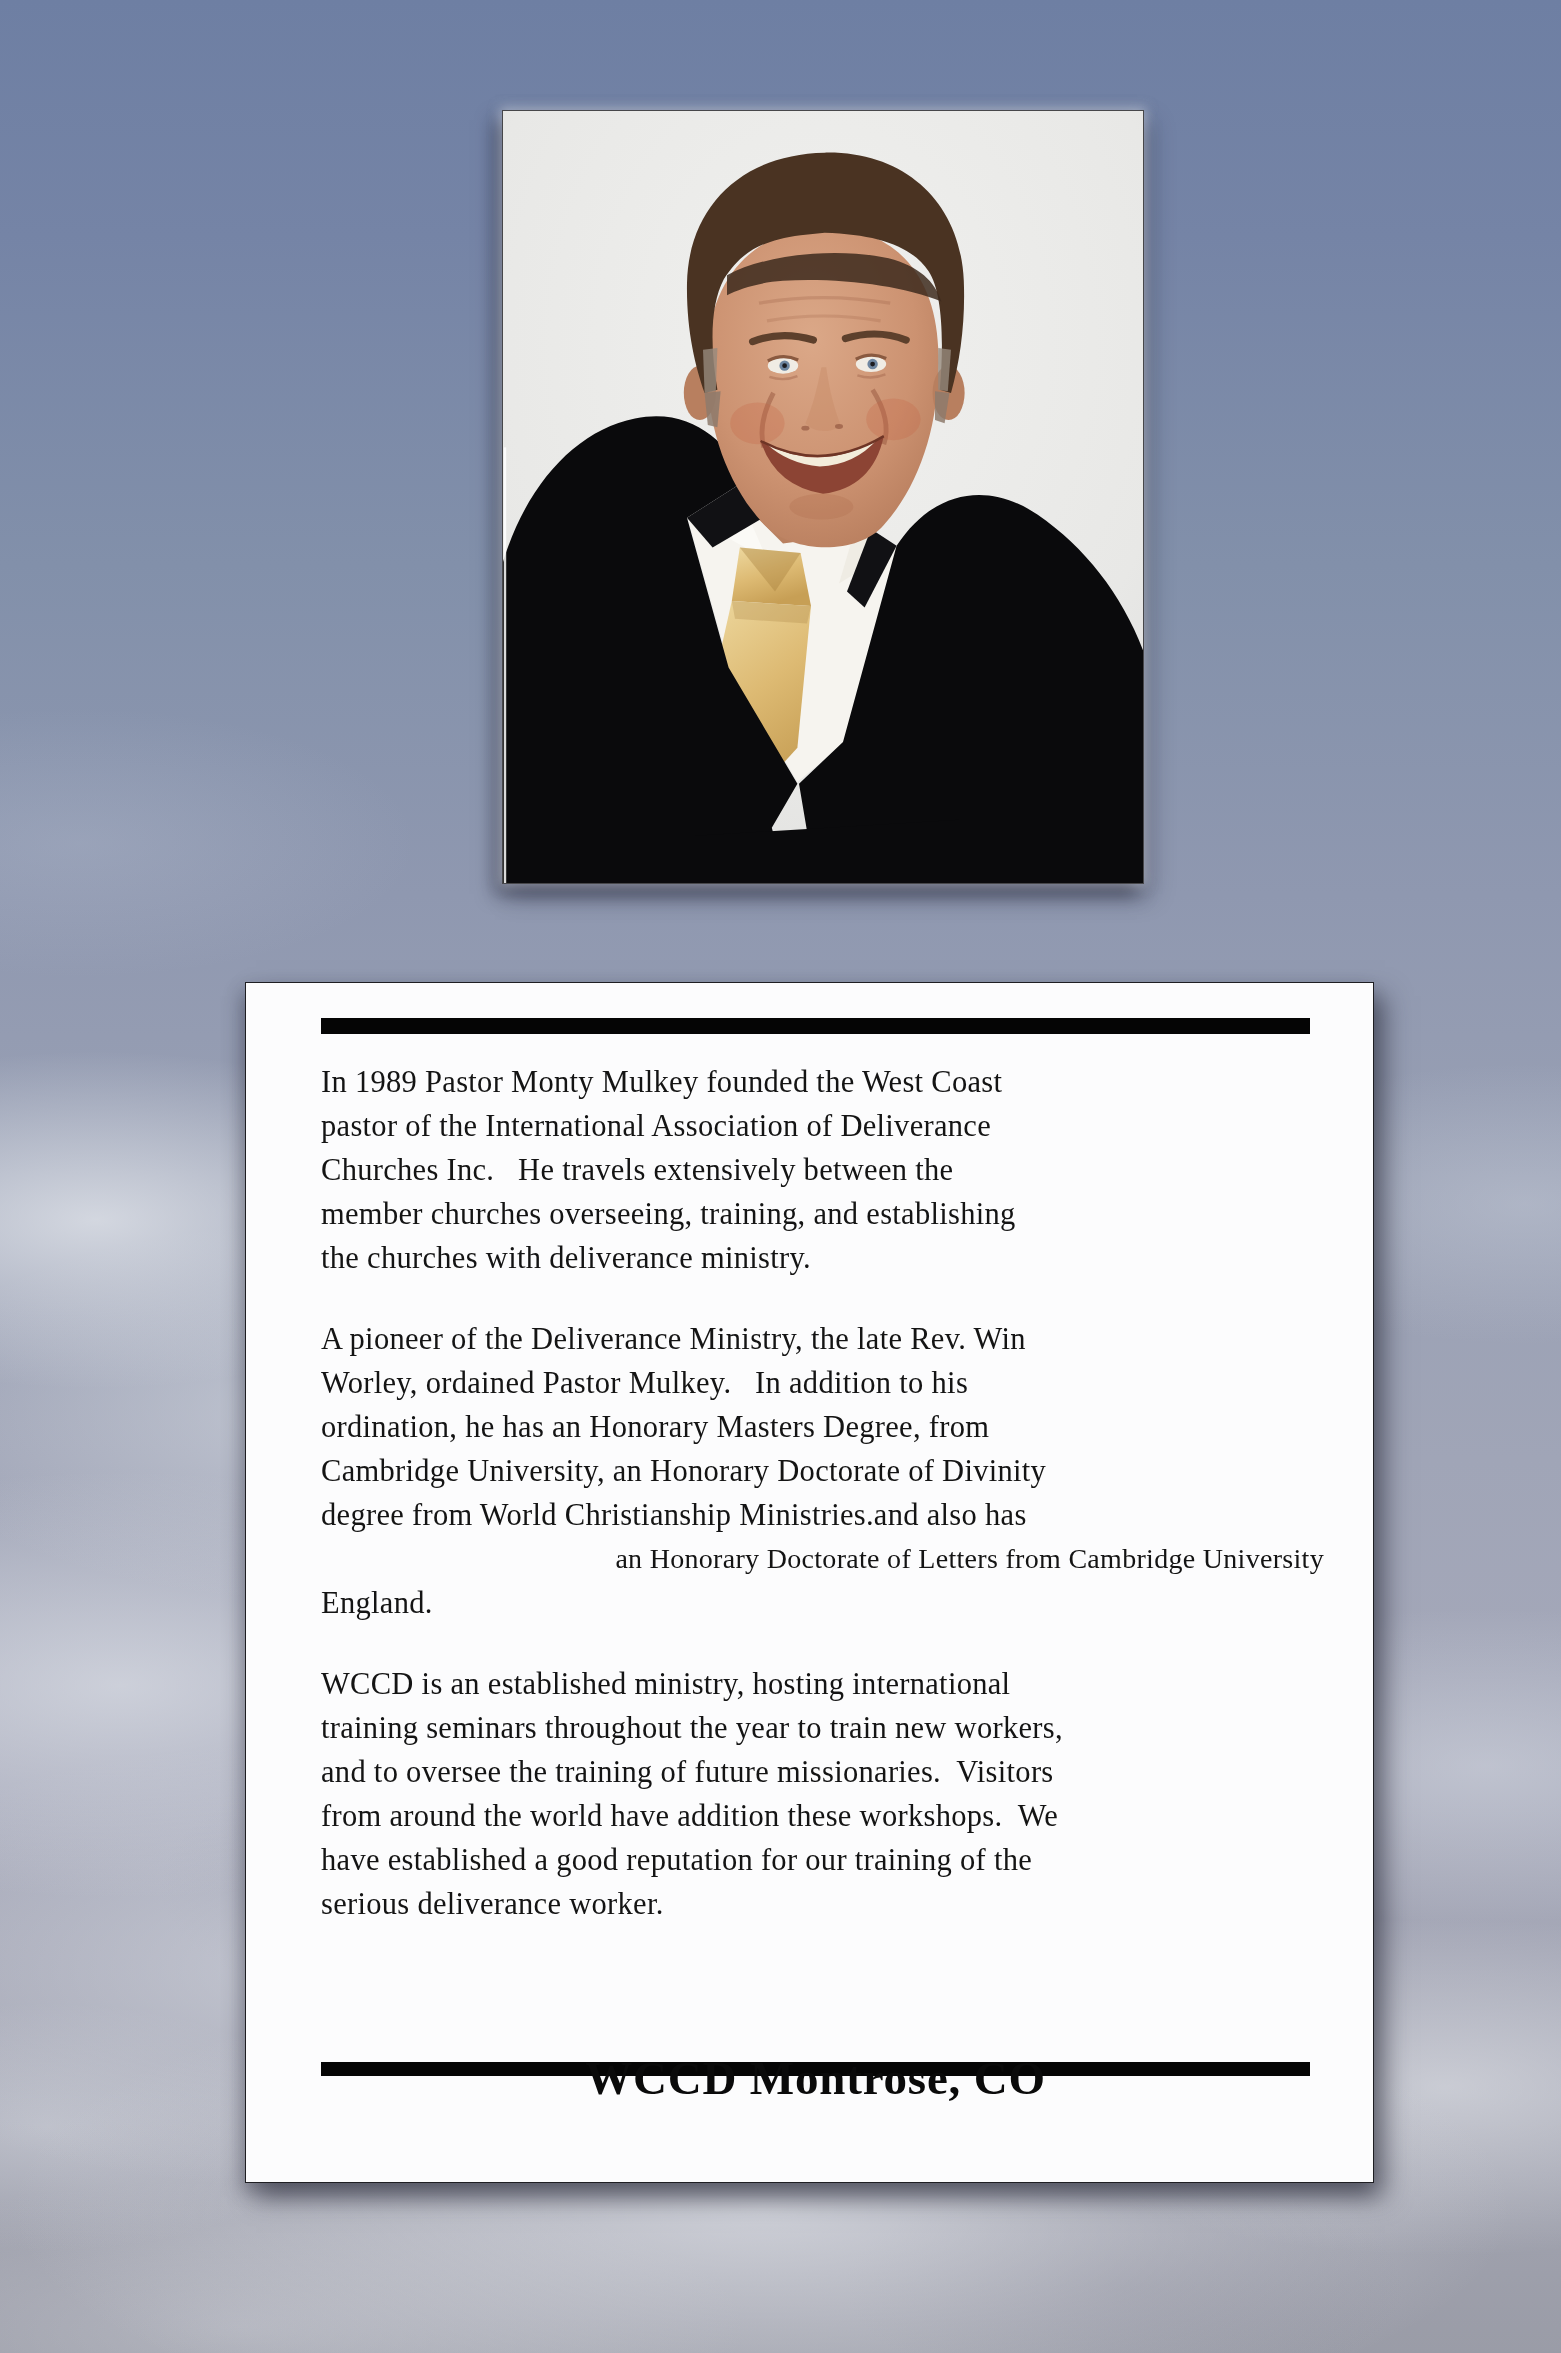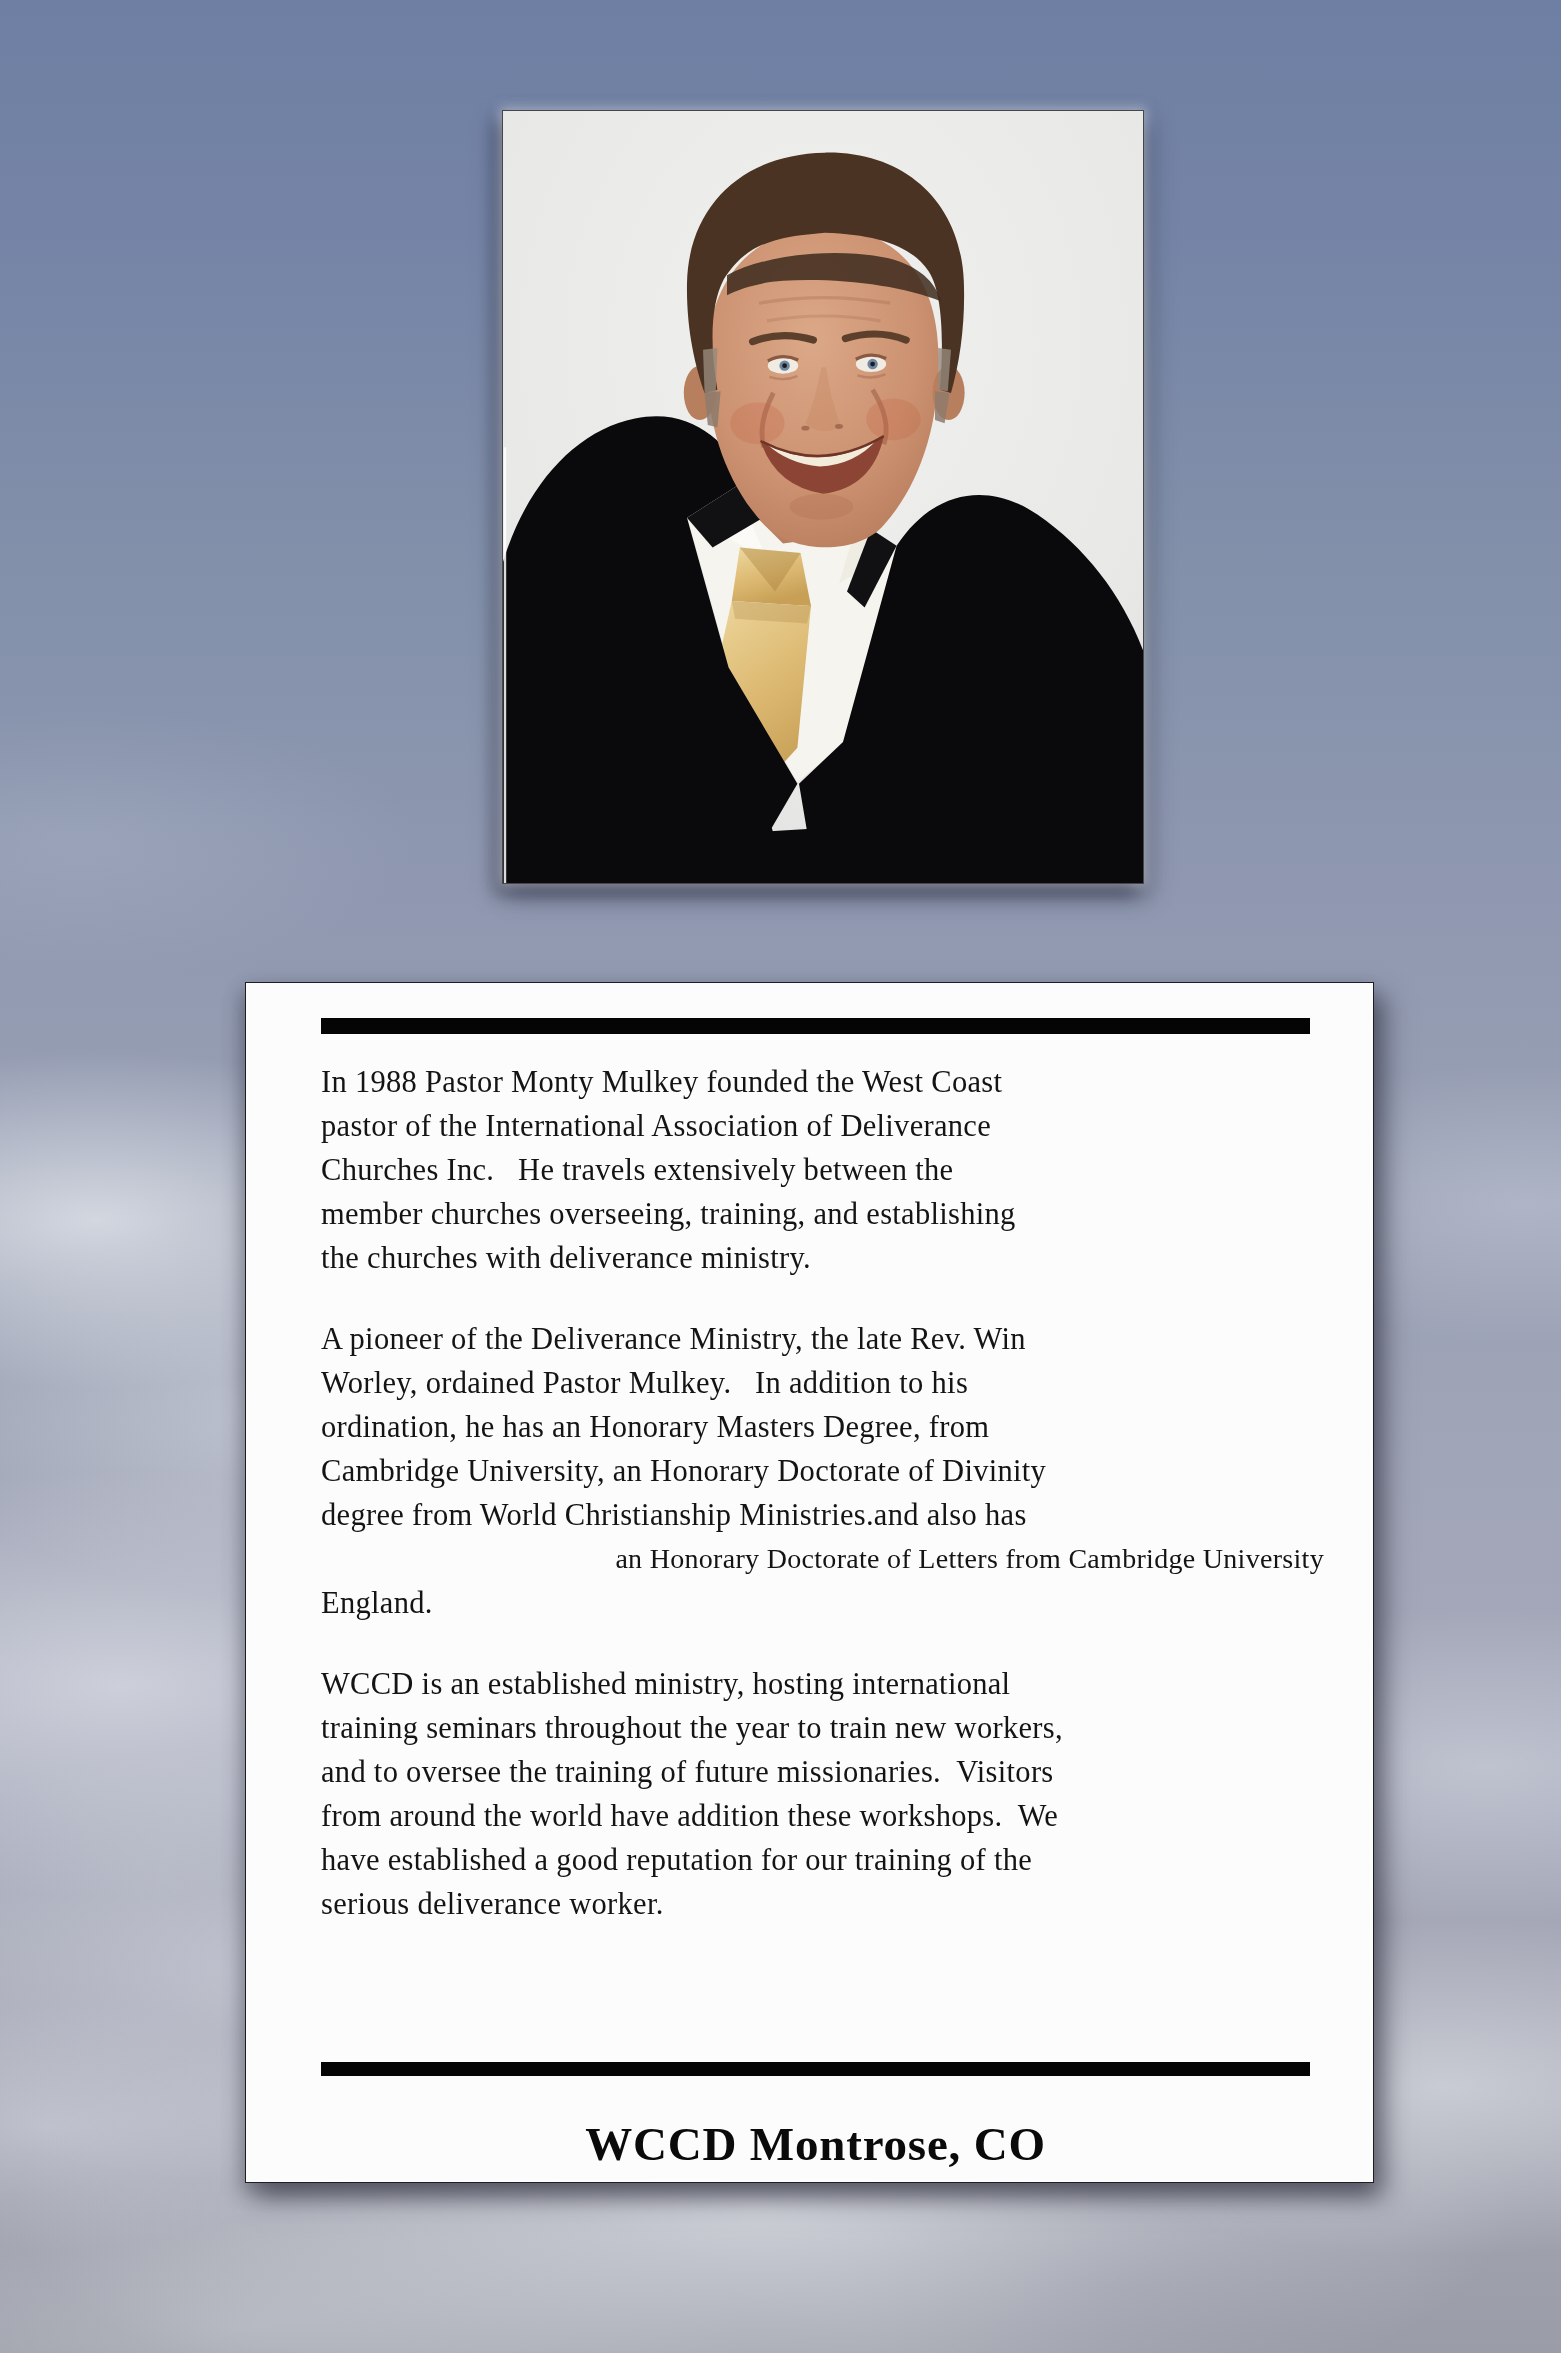--- a/index.html
+++ b/index.html
@@ -52,21 +52,21 @@
   .text-block{
     position:absolute;left:75px;top:77px;width:1003px;color:#141414;
   }
   .para{margin:0 0 37px 0;padding:0;}
   .line{
     display:block;white-space:pre;
     font-size:30.5px;line-height:44px;letter-spacing:0.3px;
   }
   .line.small{font-size:28px;text-align:right;}
   .card-title{
-    position:absolute;left:75px;top:1136px;width:989px;
+    position:absolute;left:75px;top:1070px;width:989px;
     text-align:center;font-size:47px;font-weight:700;color:#0a0a0a;
     letter-spacing:0.8px;line-height:51px;
   }
 </style>
 </head>
 <body>
 
 <div class="stage">
   <div class="sky"></div>
 
@@ -154,21 +154,21 @@
 
       <rect x="1" y="420" width="3" height="544" fill="#ffffff" opacity="0.85"></rect>
     </svg>
   </div>
 
   <div class="card">
     <div class="bar bar-top"></div>
 
     <div class="text-block">
       <p class="para">
-        <span class="line">In 1988 Pastor Monty Mulkey founded the West Coast</span>
+        <span class="line">In 1989 Pastor Monty Mulkey founded the West Coast</span>
         <span class="line">pastor of the International Association of Deliverance</span>
         <span class="line">Churches Inc.   He travels extensively between the</span>
         <span class="line">member churches overseeing, training, and establishing</span>
         <span class="line">the churches with deliverance ministry.</span>
       </p>
       <p class="para">
         <span class="line">A pioneer of the Deliverance Ministry, the late Rev. Win</span>
         <span class="line">Worley, ordained Pastor Mulkey.   In addition to his</span>
         <span class="line">ordination, he has an Honorary Masters Degree, from</span>
         <span class="line">Cambridge University, an Honorary Doctorate of Divinity</span>

